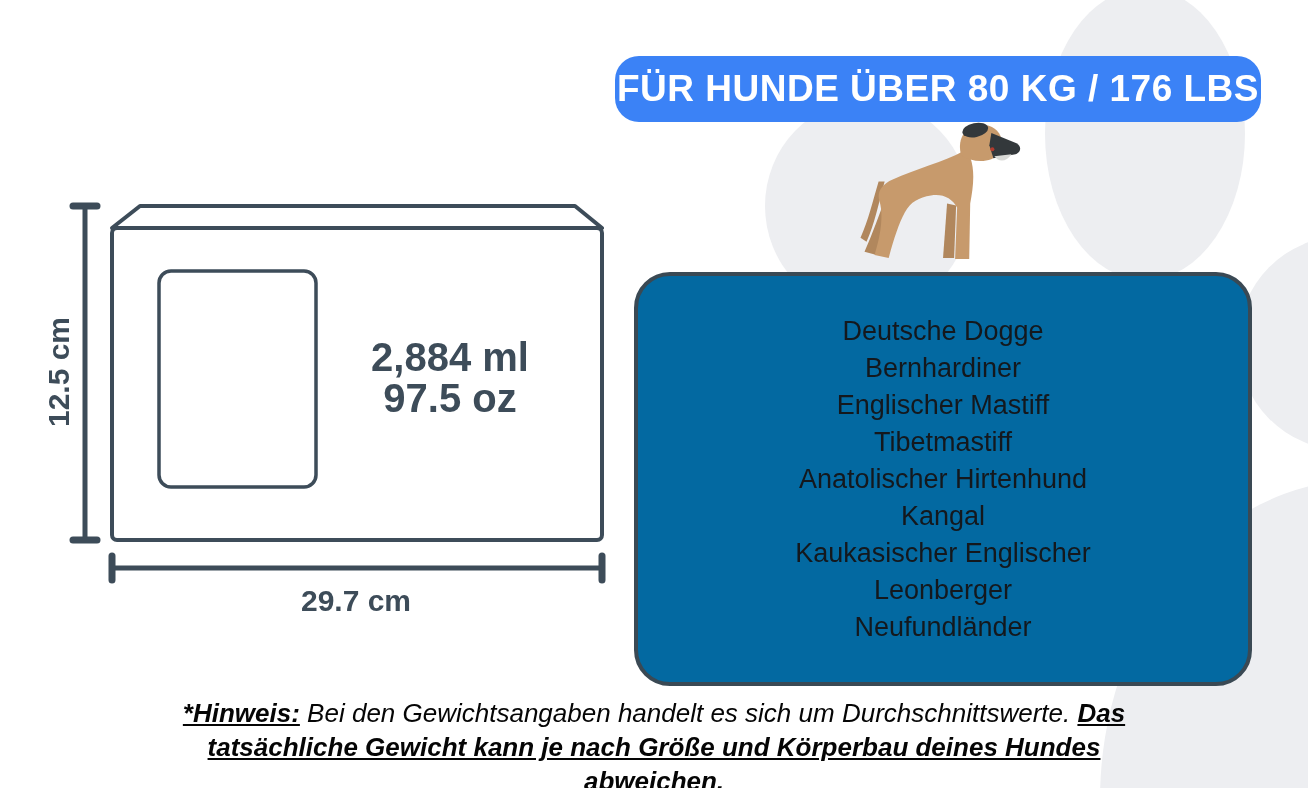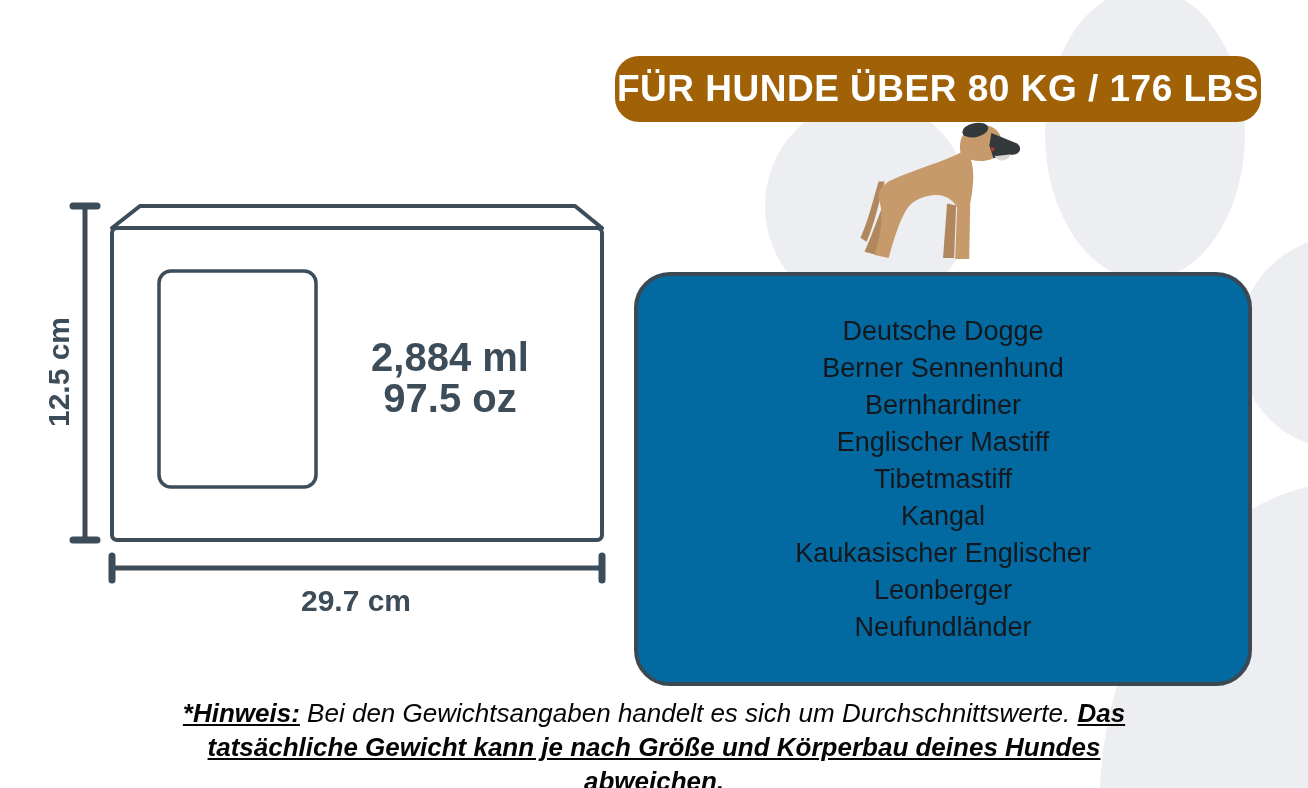--- a/index.html
+++ b/index.html
@@ -20,21 +20,21 @@
     z-index: 0;
   }
   #paw-toe-1 { left: 765px;  top: 100px; width: 205px; height: 212px; }
   #paw-toe-2 { left: 1045px; top: -12px; width: 200px; height: 292px; }
   #paw-toe-3 { left: 1238px; top: 236px; width: 212px; height: 214px; }
   #paw-pad   { left: 1100px; top: 480px; width: 520px; height: 640px; }
 
   
   #weight-banner {
     left: 615px; top: 56px; width: 646px; height: 66px;
-    background: #a16207;
+    background: #3b82f6;
     border-radius: 24px;
     display: flex; align-items: center; justify-content: center;
     color: #ffffff;
     font-size: 37px; font-weight: 700; letter-spacing: 0.5px;
     z-index: 3;
     white-space: nowrap;
   }
 
   
   #dog-illustration { left: 852px; top: 121px; width: 172px; height: 151px; z-index: 2; }
@@ -129,24 +129,24 @@
   <path d="M138 12 L163 22 C168 25 168 31 162 33 L140 37 L136 24 Z" fill="#33383b"></path>
 
   <path d="M141 35 L158 33 C153 41 145 41 141 35 Z" fill="#d8d9d6"></path>
 
   <circle cx="139" cy="28" r="2" fill="#b23b2e"></circle>
 </svg>
 
 <div class="abs" id="breed-box">
   <div id="breed-list">
       <div class="breed-item">Deutsche Dogge</div>
-      <div class="breed-item">Berner Sennenhund</div>
       <div class="breed-item">Bernhardiner</div>
       <div class="breed-item">Englischer Mastiff</div>
       <div class="breed-item">Tibetmastiff</div>
+      <div class="breed-item">Anatolischer Hirtenhund</div>
       <div class="breed-item">Kangal</div>
       <div class="breed-item">Kaukasischer Englischer</div>
       <div class="breed-item">Leonberger</div>
       <div class="breed-item">Neufundländer</div>
     </div>
 </div>
 
 <svg class="abs" id="container-diagram" viewBox="0 0 560 430">
 
   <polygon points="80,16 515,16 542,38 52,38" fill="#ffffff" stroke="#3d4c59" stroke-width="4" stroke-linejoin="round"></polygon>

